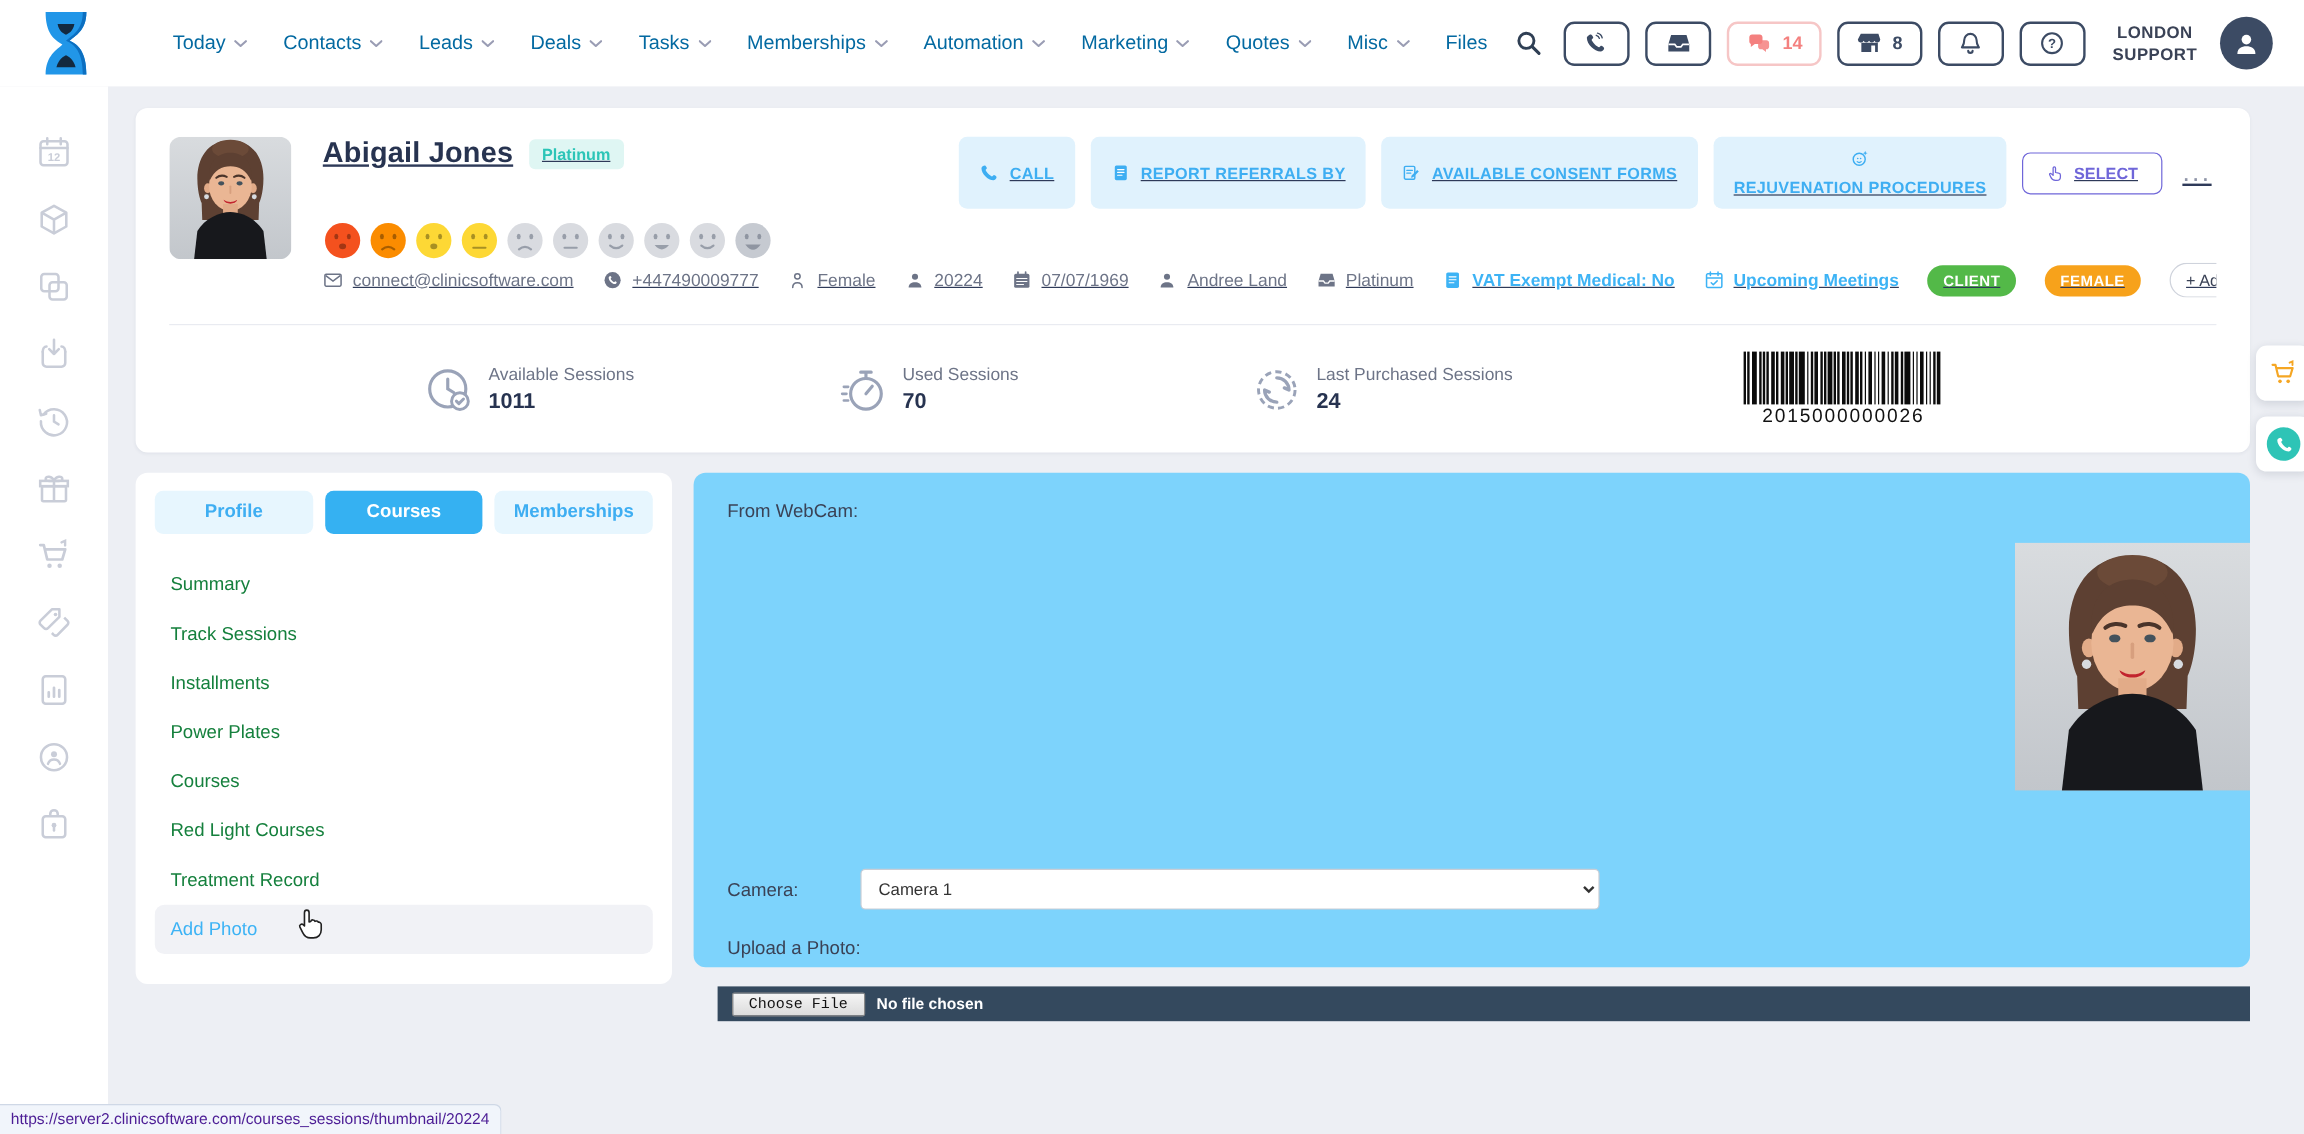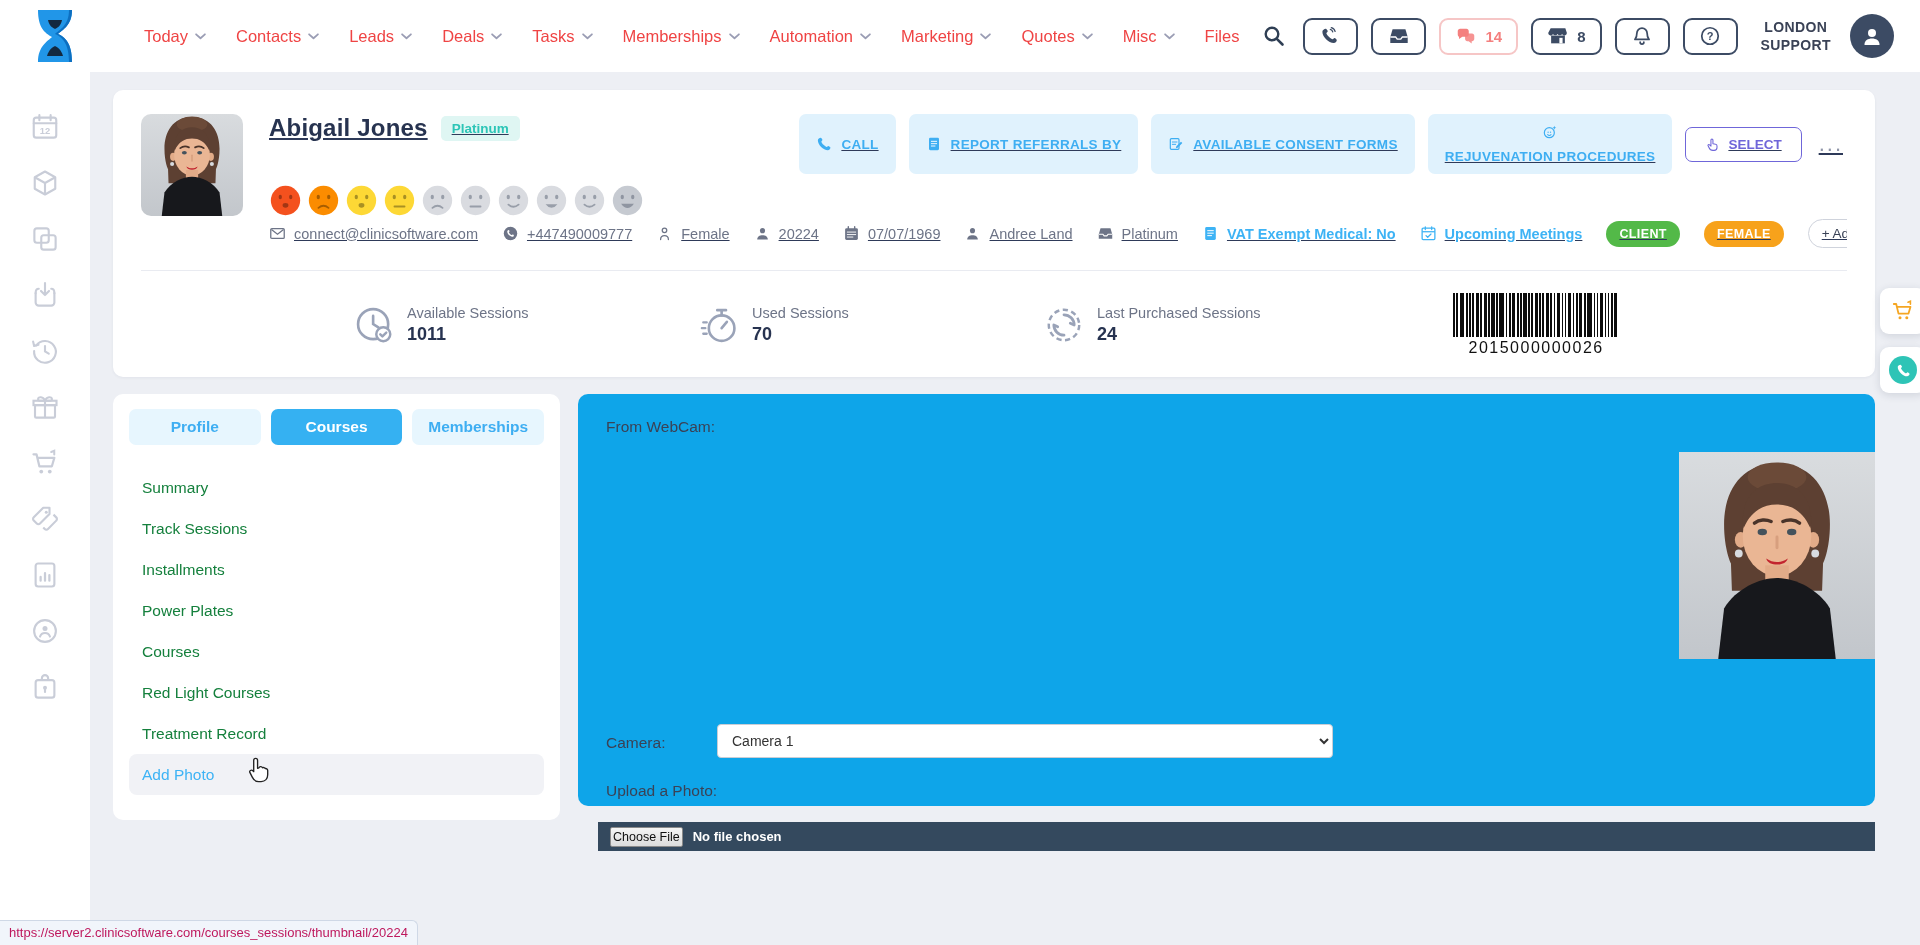--- a/index.html
+++ b/index.html
@@ -4,21 +4,21 @@
 <style>
   *{margin:0;padding:0;box-sizing:border-box;}
   html,body{width:1920px;height:945px;overflow:hidden;}
   body{font-family:"Liberation Sans",sans-serif;background:#edeff4;color:#2e3a59;position:relative;}
   .ic{display:block;}
 
   
   .topbar{position:absolute;top:0;left:0;width:1920px;height:72px;background:#fff;display:flex;align-items:center;padding:0 26px;z-index:20;}
   .logo{width:46px;height:56px;margin-left:6px;flex-shrink:0;}
   .nav{display:flex;align-items:center;gap:30px;margin-left:66px;white-space:nowrap;}
-  .nav-item{display:flex;align-items:center;gap:7px;font-size:16.5px;color:#ef4444;cursor:pointer;}
+  .nav-item{display:flex;align-items:center;gap:7px;font-size:16.5px;color:#0369a1;cursor:pointer;}
   .nav-item .ic{width:11px;height:7px;color:#9a9db4;}
   .top-right{margin-left:auto;display:flex;align-items:center;gap:13px;}
   .search-btn{color:#2f3f54;margin-right:4px;}
   .search-btn .ic{width:24px;height:24px;}
   .icon-btn{height:37px;min-width:55px;padding:0 14px;border:2px solid #3c4b64;border-radius:9px;display:flex;align-items:center;justify-content:center;gap:8px;background:#fff;color:#3c4b64;cursor:pointer;}
   .icon-btn .ic{width:22px;height:22px;}
   .icon-btn .cnt{font-size:15px;font-weight:bold;}
   .icon-btn.chat{border-color:#f6c6c6;color:#f4807f;}
   .loc{font-size:14px;font-weight:bold;color:#3a4256;line-height:1.3;text-align:center;letter-spacing:.4px;margin:0 6px 0 10px;}
   .avatar{width:44px;height:44px;border-radius:50%;background:#3c4b64;display:flex;align-items:center;justify-content:center;color:#fff;flex-shrink:0;}
@@ -70,39 +70,39 @@
   
   .panels{display:flex;gap:18px;align-items:flex-start;}
   .left-panel{width:447px;height:426px;background:#fff;border-radius:10px;padding:15px 16px;overflow:hidden;}
   .tabs{display:flex;gap:10px;}
   .tab{flex:1;text-align:center;padding:9px 0;font-size:15.5px;font-weight:bold;border-radius:7px;background:#e7f6fe;color:#3eaef2;cursor:pointer;}
   .tab.active{background:#35b1f2;color:#fff;}
   .menu{margin-top:22px;}
   .menu-item{padding:11.5px 13px;font-size:15.5px;color:#15803d;border-radius:8px;cursor:pointer;}
   .menu-item.active{background:#f1f2f6;color:#3db3f5;}
 
-  .right-panel{flex:1;height:412px;background:#0ea5e9;border-radius:10px;position:relative;}
+  .right-panel{flex:1;height:412px;background:#7dd3fc;border-radius:10px;position:relative;}
   .fromcam{position:absolute;left:28px;top:24px;font-size:15.5px;color:#3a4256;}
   .snap{position:absolute;top:58px;right:0;width:196px;height:207px;overflow:hidden;}
   .snap svg{width:100%;height:100%;}
   .cam-label{position:absolute;left:28px;top:340px;font-size:15.5px;color:#3a4256;}
   .cam-select{position:absolute;left:139px;top:330px;width:616px;height:34px;font-size:14px;color:#333;border:1px solid #c9cdd5;border-radius:4px;background:#fff;padding:0 10px;font-family:"Liberation Sans",sans-serif;}
   .upload-label{position:absolute;left:28px;top:388px;font-size:15.5px;color:#3a4256;}
   .file-bar{position:absolute;left:20px;right:0;top:428px;height:29px;background:#34495e;display:flex;align-items:center;padding-left:12px;gap:10px;}
-  .file-btn{background:linear-gradient(#f5f5f5,#dcdcdc);border:1px solid #8a8a8a;border-radius:2px;font-size:12.5px;color:#111;padding:2px 2px;cursor:pointer;font-family:Liberation Sans, sans-serif;}
+  .file-btn{background:linear-gradient(#f5f5f5,#dcdcdc);border:1px solid #8a8a8a;border-radius:2px;font-size:12.5px;color:#111;padding:2px 13px;cursor:pointer;font-family:Liberation Mono, monospace;}
   .no-file{color:#fff;font-size:13px;font-weight:bold;}
 
   
   .float{position:absolute;right:-6px;width:46px;height:46px;background:#fff;border-radius:9px;box-shadow:0 2px 8px rgba(30,40,70,.14);display:flex;align-items:center;justify-content:center;z-index:30;cursor:pointer;}
   .float.cart{top:288px;color:#f5a623;}
   .float.phone{top:347px;}
   .float .ic{width:24px;height:24px;}
   .teal-circ{width:28px;height:28px;border-radius:50%;background:#2ec4b6;display:flex;align-items:center;justify-content:center;color:#fff;}
   .teal-circ .ic{width:15px;height:15px;}
-  .statusbar{position:absolute;left:0;bottom:0;background:#f1f5fb;border:1px solid #cfd8e6;border-left:none;border-bottom:none;border-top-right-radius:6px;padding:4px 9px 5px;font-size:13px;color:#be185d;z-index:40;}
+  .statusbar{position:absolute;left:0;bottom:0;background:#f1f5fb;border:1px solid #cfd8e6;border-left:none;border-bottom:none;border-top-right-radius:6px;padding:4px 9px 5px;font-size:13px;color:#4c1d95;z-index:40;}
   .cursor-hand{position:absolute;left:246px;top:756px;width:27px;height:29px;z-index:35;pointer-events:none;}
 </style>
 </head>
 <body>
 
 <svg width="0" height="0" style="position:absolute">
   <defs>
     <symbol id="sym-chevron" viewBox="0 0 10 6">
         <path d="M1 1l4 3.6L9 1" fill="none" stroke="currentColor" stroke-width="1.6" stroke-linecap="round" stroke-linejoin="round"></path>
       </symbol>

